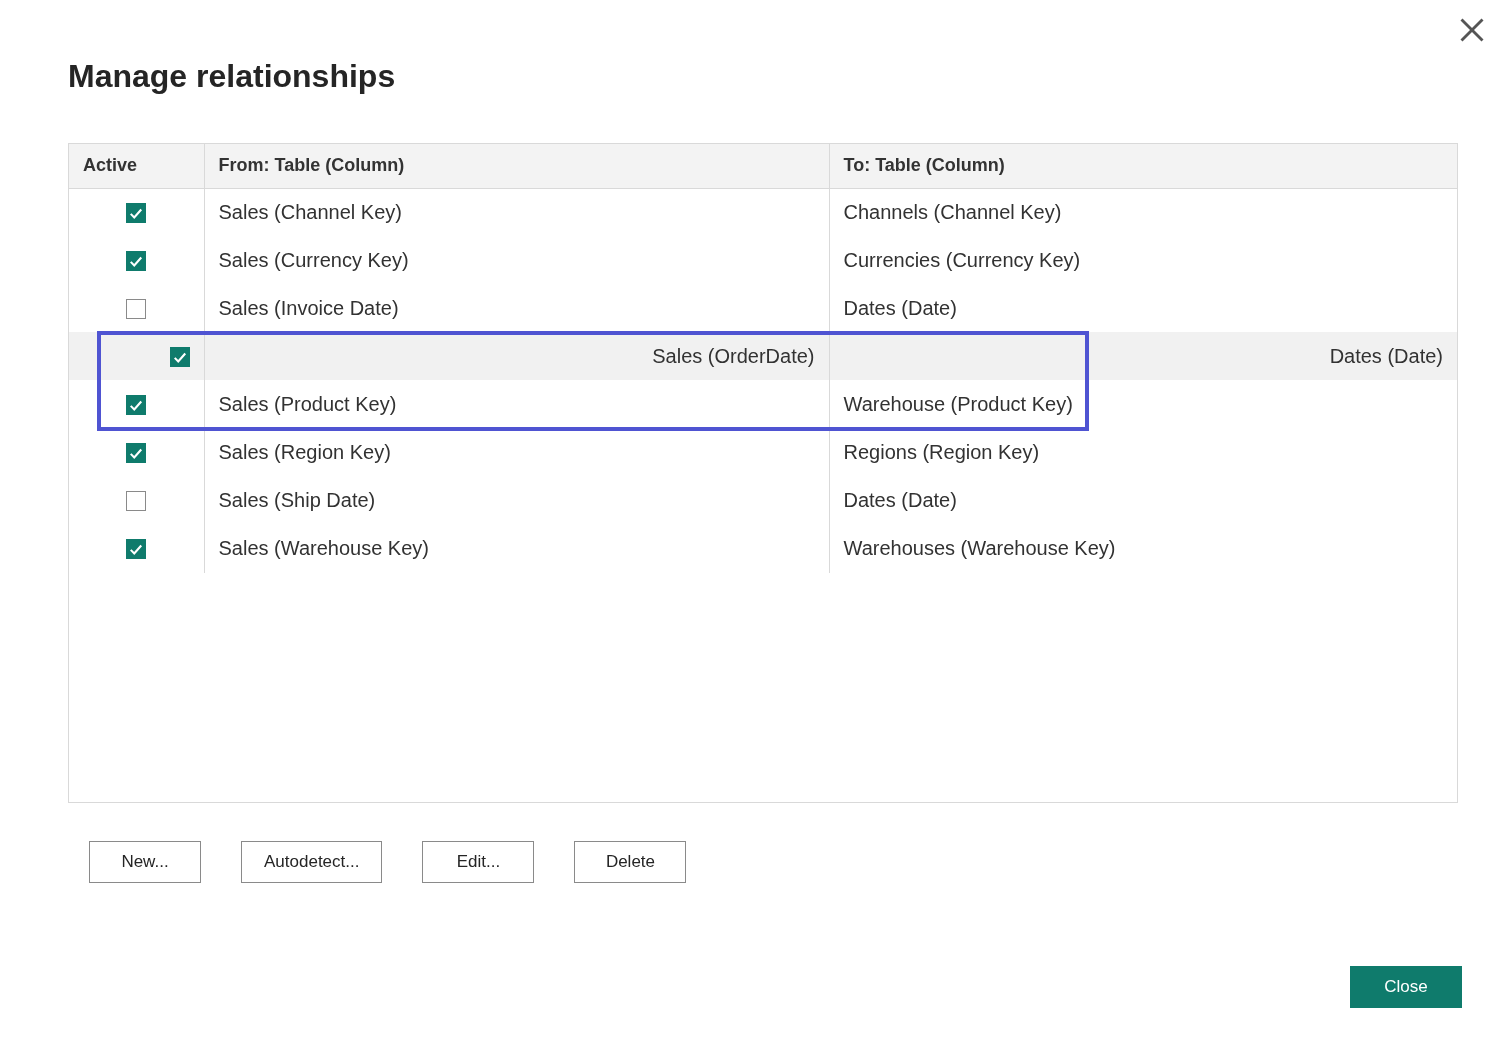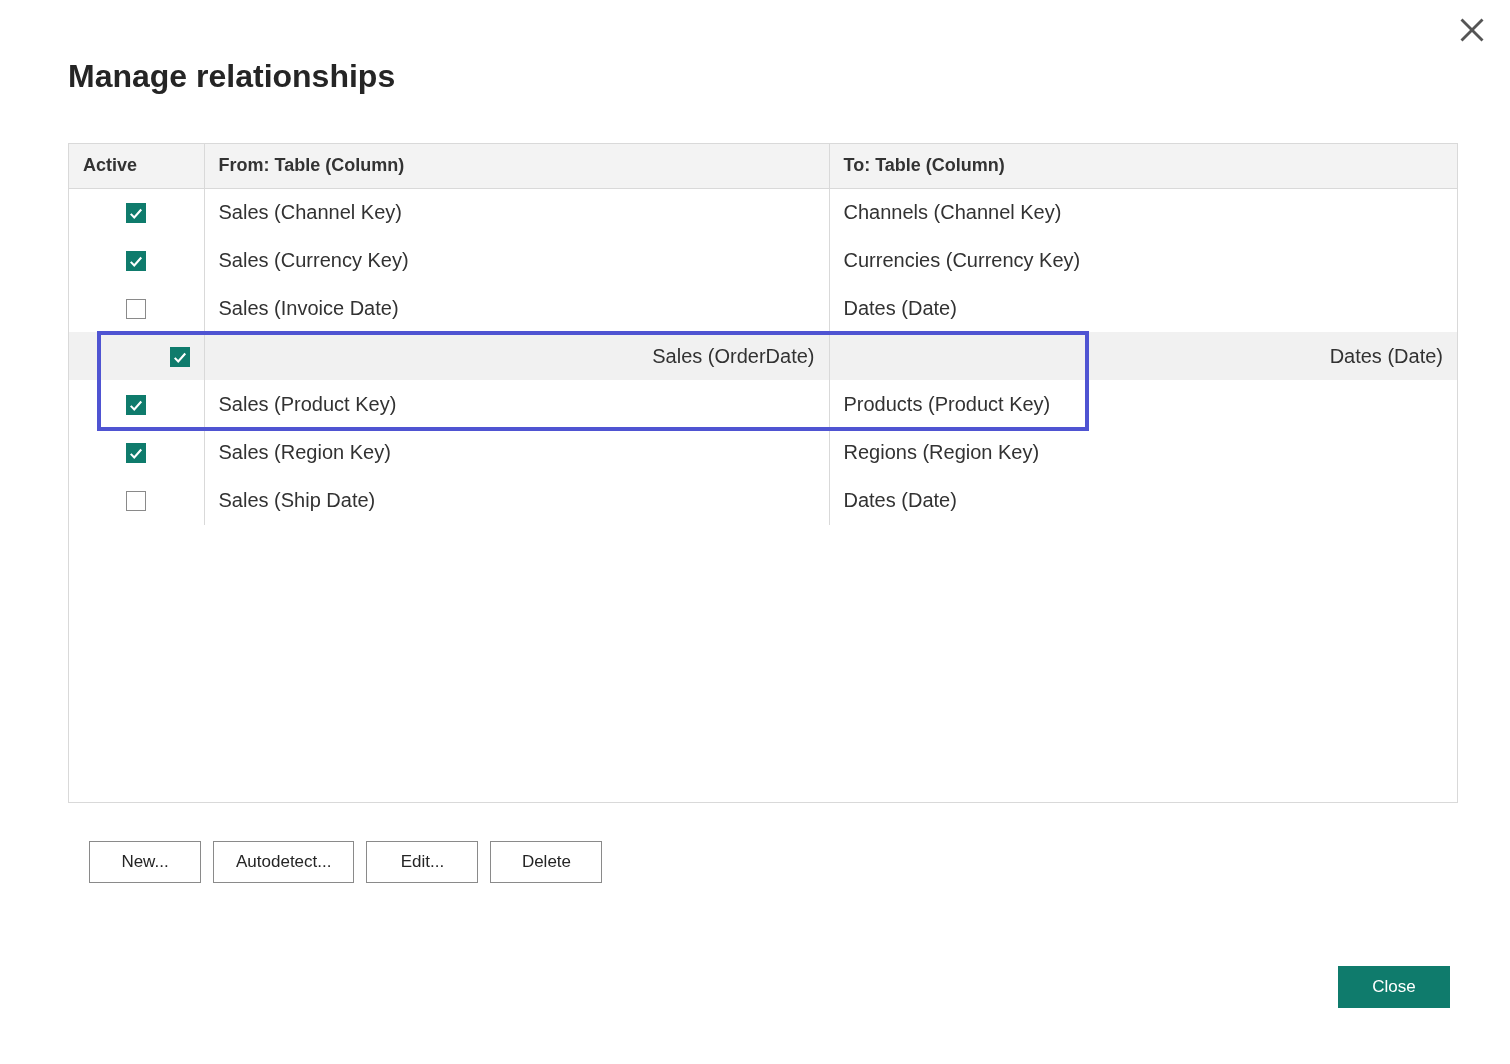--- a/index.html
+++ b/index.html
@@ -103,40 +103,40 @@
   .chk.checked svg {
     position: absolute;
     top: 2px; left: 2px;
     width: 14px; height: 14px;
     stroke: #fff; stroke-width: 2.4; fill: none;
   }
 
   .button-row {
     margin-top: 38px;
     display: flex;
-    gap: 12px;
+    gap: 40px;
     padding-left: 29px;
   }
   .btn {
     min-width: 112px;
     height: 42px;
     padding: 0 22px;
     border: 1px solid #8a8a8a;
     background: #ffffff;
     font-size: 17px;
     color: #252525;
     cursor: pointer;
     display: inline-flex;
     align-items: center;
     justify-content: center;
   }
 
   .close-row {
     position: absolute;
-    right: 60px;
+    right: 48px;
     bottom: 56px;
   }
   .btn-primary {
     min-width: 112px;
     height: 42px;
     padding: 0 28px;
     border: none;
     background: #0f7b6c;
     color: #ffffff;
     font-size: 17px;
@@ -192,33 +192,40 @@
                   <polyline points="2,9 6,13 14,4"></polyline>
                 </svg></span></td>
             <td class="col-from"><span>Sales (OrderDate)</span></td>
             <td class="col-to"><span>Dates (Date)</span></td>
           </tr>
           <tr>
             <td class="col-active"><span class="chk checked"><svg viewBox="0 0 16 16">
                   <polyline points="2,9 6,13 14,4"></polyline>
                 </svg></span></td>
             <td class="col-from"><span>Sales (Product Key)</span></td>
-            <td class="col-to"><span>Products (Product Key)</span></td>
+            <td class="col-to"><span>Warehouse (Product Key)</span></td>
           </tr>
           <tr>
             <td class="col-active"><span class="chk checked"><svg viewBox="0 0 16 16">
                   <polyline points="2,9 6,13 14,4"></polyline>
                 </svg></span></td>
             <td class="col-from"><span>Sales (Region Key)</span></td>
             <td class="col-to"><span>Regions (Region Key)</span></td>
           </tr>
           <tr>
             <td class="col-active"><span class="chk unchecked"></span></td>
             <td class="col-from"><span>Sales (Ship Date)</span></td>
             <td class="col-to"><span>Dates (Date)</span></td>
+          </tr>
+          <tr>
+            <td class="col-active"><span class="chk checked"><svg viewBox="0 0 16 16">
+                  <polyline points="2,9 6,13 14,4"></polyline>
+                </svg></span></td>
+            <td class="col-from"><span>Sales (Warehouse Key)</span></td>
+            <td class="col-to"><span>Warehouses (Warehouse Key)</span></td>
           </tr>
         </tbody>
     </table>
 
     <div id="hl-box" class="highlight-box" style="left: 28px; width: 992px; top: 187px; height: 100px; border-color: rgb(79, 84, 210);"></div>
   </div>
 
   <div class="button-row">
     <button class="btn">New...</button>
     <button class="btn">Autodetect...</button>

